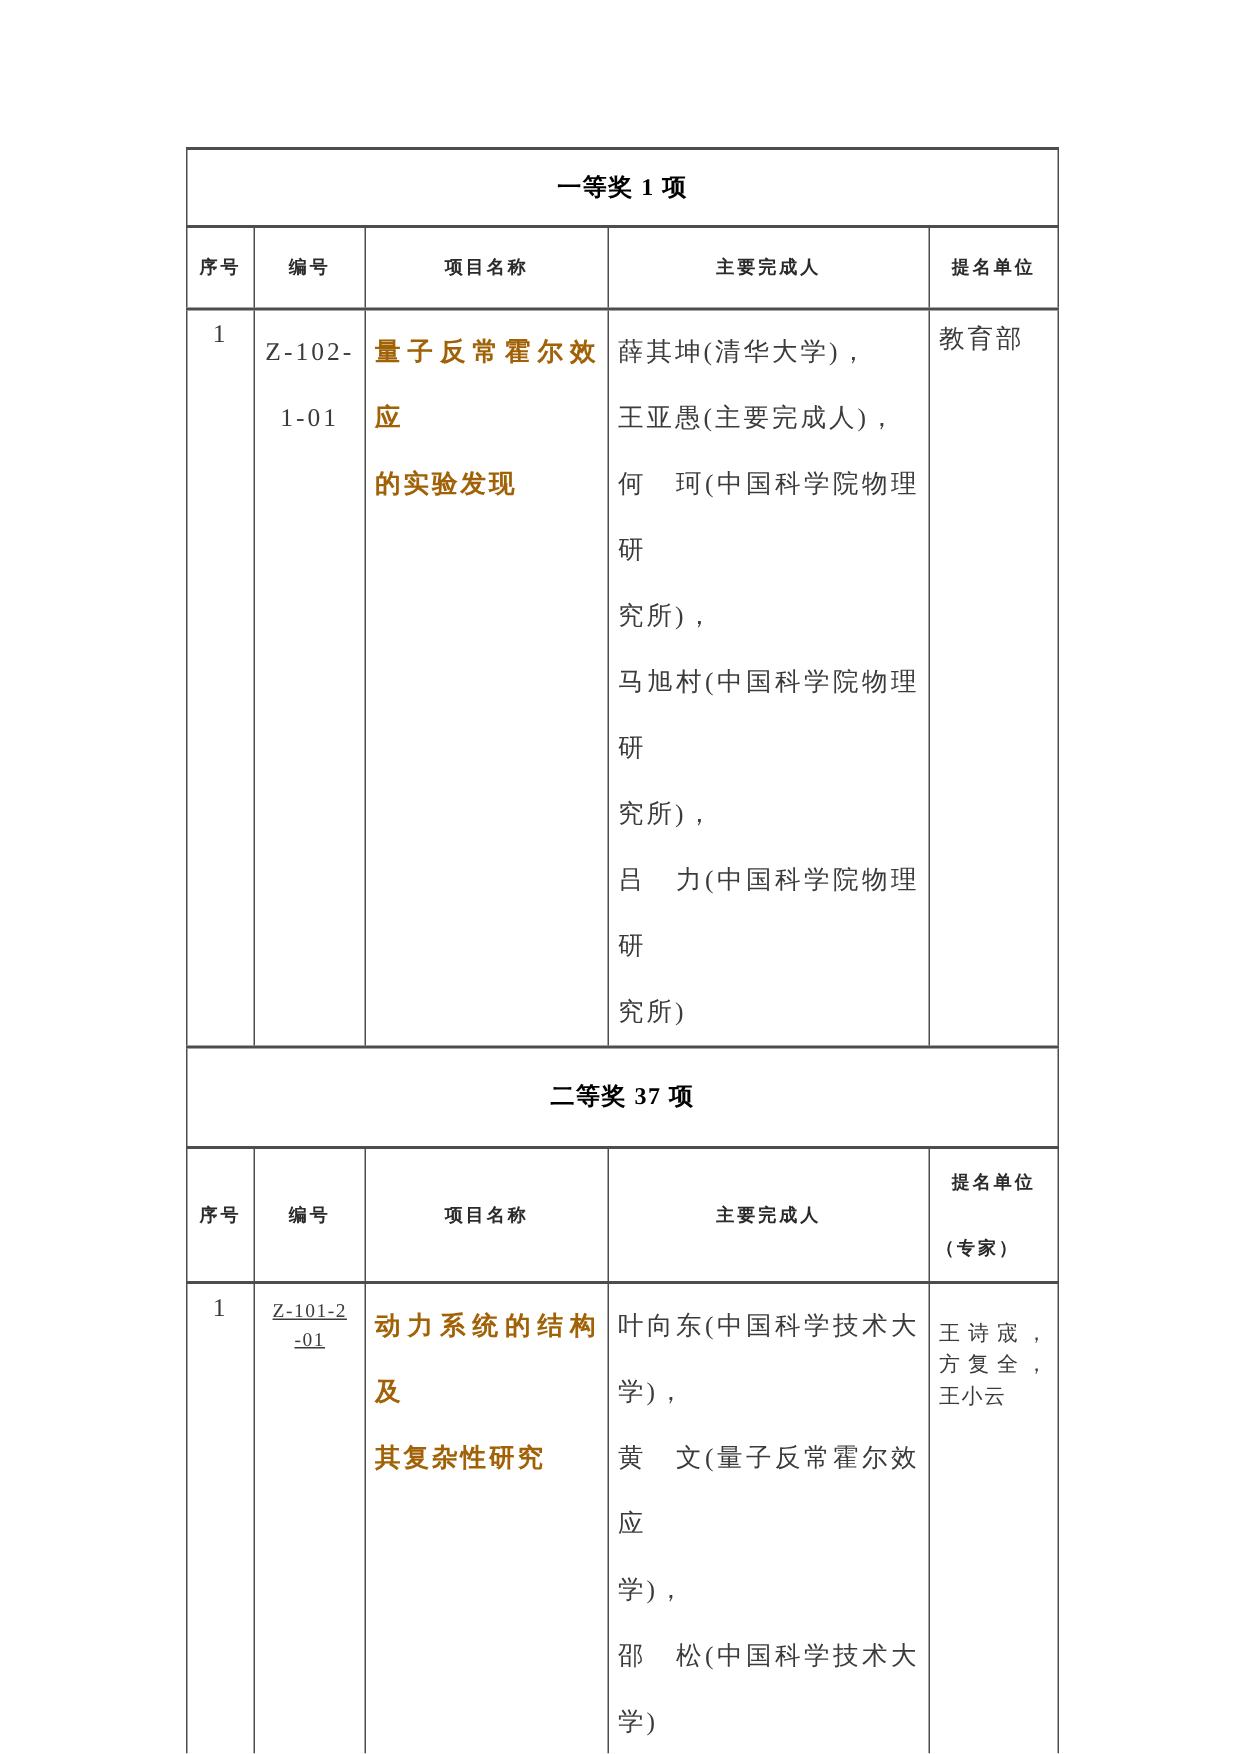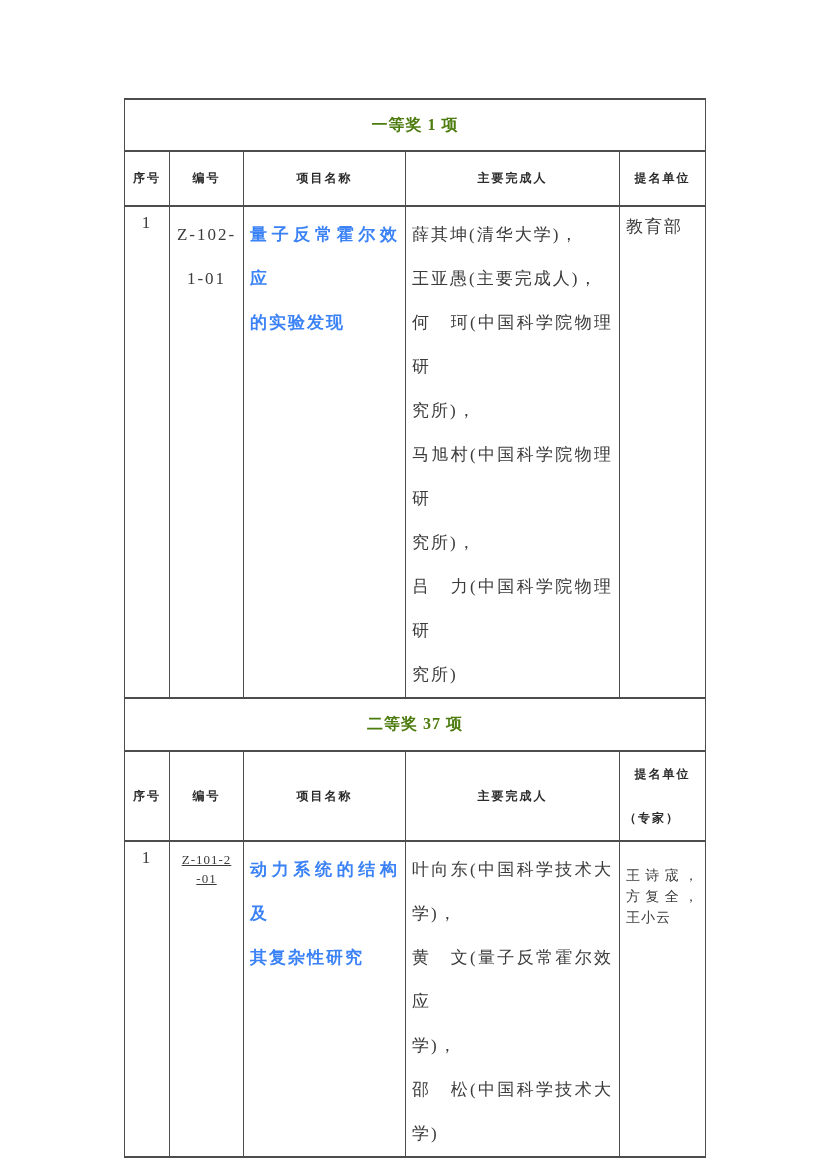--- a/index.html
+++ b/index.html
@@ -33,21 +33,21 @@
     font-size: 17px;
     letter-spacing: 2px;
     overflow: hidden;
   }
   
   tr.section-row td {
     vertical-align: middle;
     text-align: center;
     font-weight: bold;
     font-size: 16px;
-    color: #4d7c0f;
+    color: #000000;
     padding: 0 6px;
     letter-spacing: 1px;
   }
   
   tr.header-row td {
     vertical-align: middle;
     text-align: center;
     font-weight: bold;
     font-size: 12px;
     color: #2b2b2b;
@@ -61,21 +61,21 @@
     text-align: left;
   }
   .ln.spread {
     text-align: justify;
     text-align-last: justify;
     white-space: normal;
   }
   td.seq-cell { text-align: center; font-size: 16px; }
   td.code-cell { text-align: center; font-size: 16px; letter-spacing: 1px; margin-top: 28px; }
   td.code-cell .ln { text-align: center; }
-  td.name-cell { font-weight: bold; color: #3b82f6; }
+  td.name-cell { font-weight: bold; color: #a16207; }
   td.org-cell { font-size: 16px; }
   td.org-cell .ln { line-height: 30px; font-family: Liberation Mono, monospace; }
   td.org-cell { padding-top: 8px; }
   
   td.code-cell.compact { font-size: 13px; letter-spacing: 1px; padding-top: 8px; text-decoration: underline; }
   td.code-cell.compact .ln { line-height: 19px; }
   td.org-cell.compact { font-size: 14px; letter-spacing: 1px; padding-top: 24px; }
   td.org-cell.compact .ln { line-height: 21px; }
 </style>
 </head>
@@ -122,21 +122,21 @@
             <div class="ln spread">马旭村(中国科学院物理研</div>
             <div class="ln">究所)，</div>
             <div class="ln spread">吕　力(中国科学院物理研</div>
             <div class="ln">究所)</div>
           </td>
       <td class="org-cell">
             <div class="ln">教育部</div>
           </td>
     </tr>
 
-    <tr class="section-row" style="height:53px">
+    <tr class="section-row" style="height:67px">
       <td colspan="5">二等奖 37 项</td>
     </tr>
 
     <tr class="header-row" style="height:90px">
       <td>序号</td>
       <td>编号</td>
       <td>项目名称</td>
       <td>主要完成人</td>
       <td>
         <div class="ln" style="text-align:center">提名单位</div>

